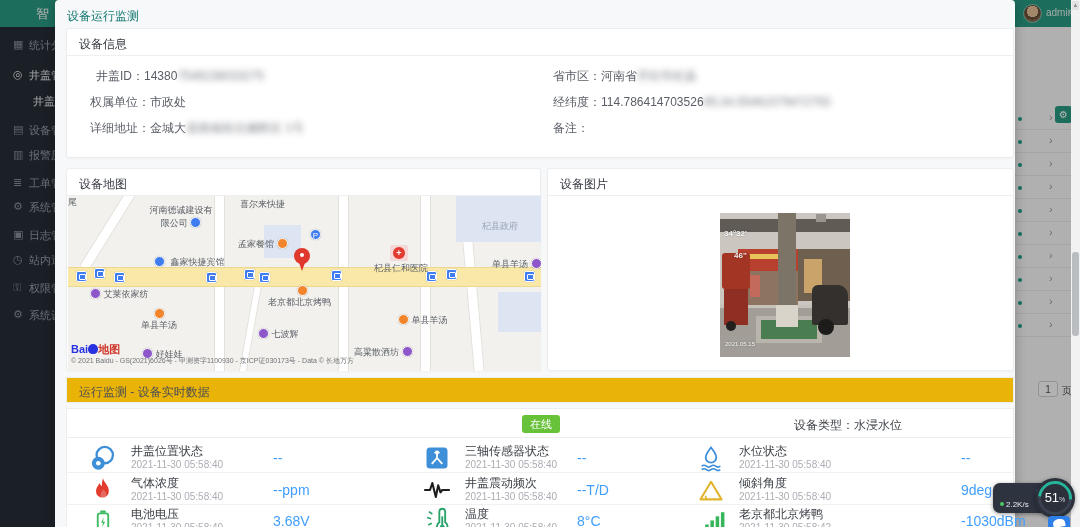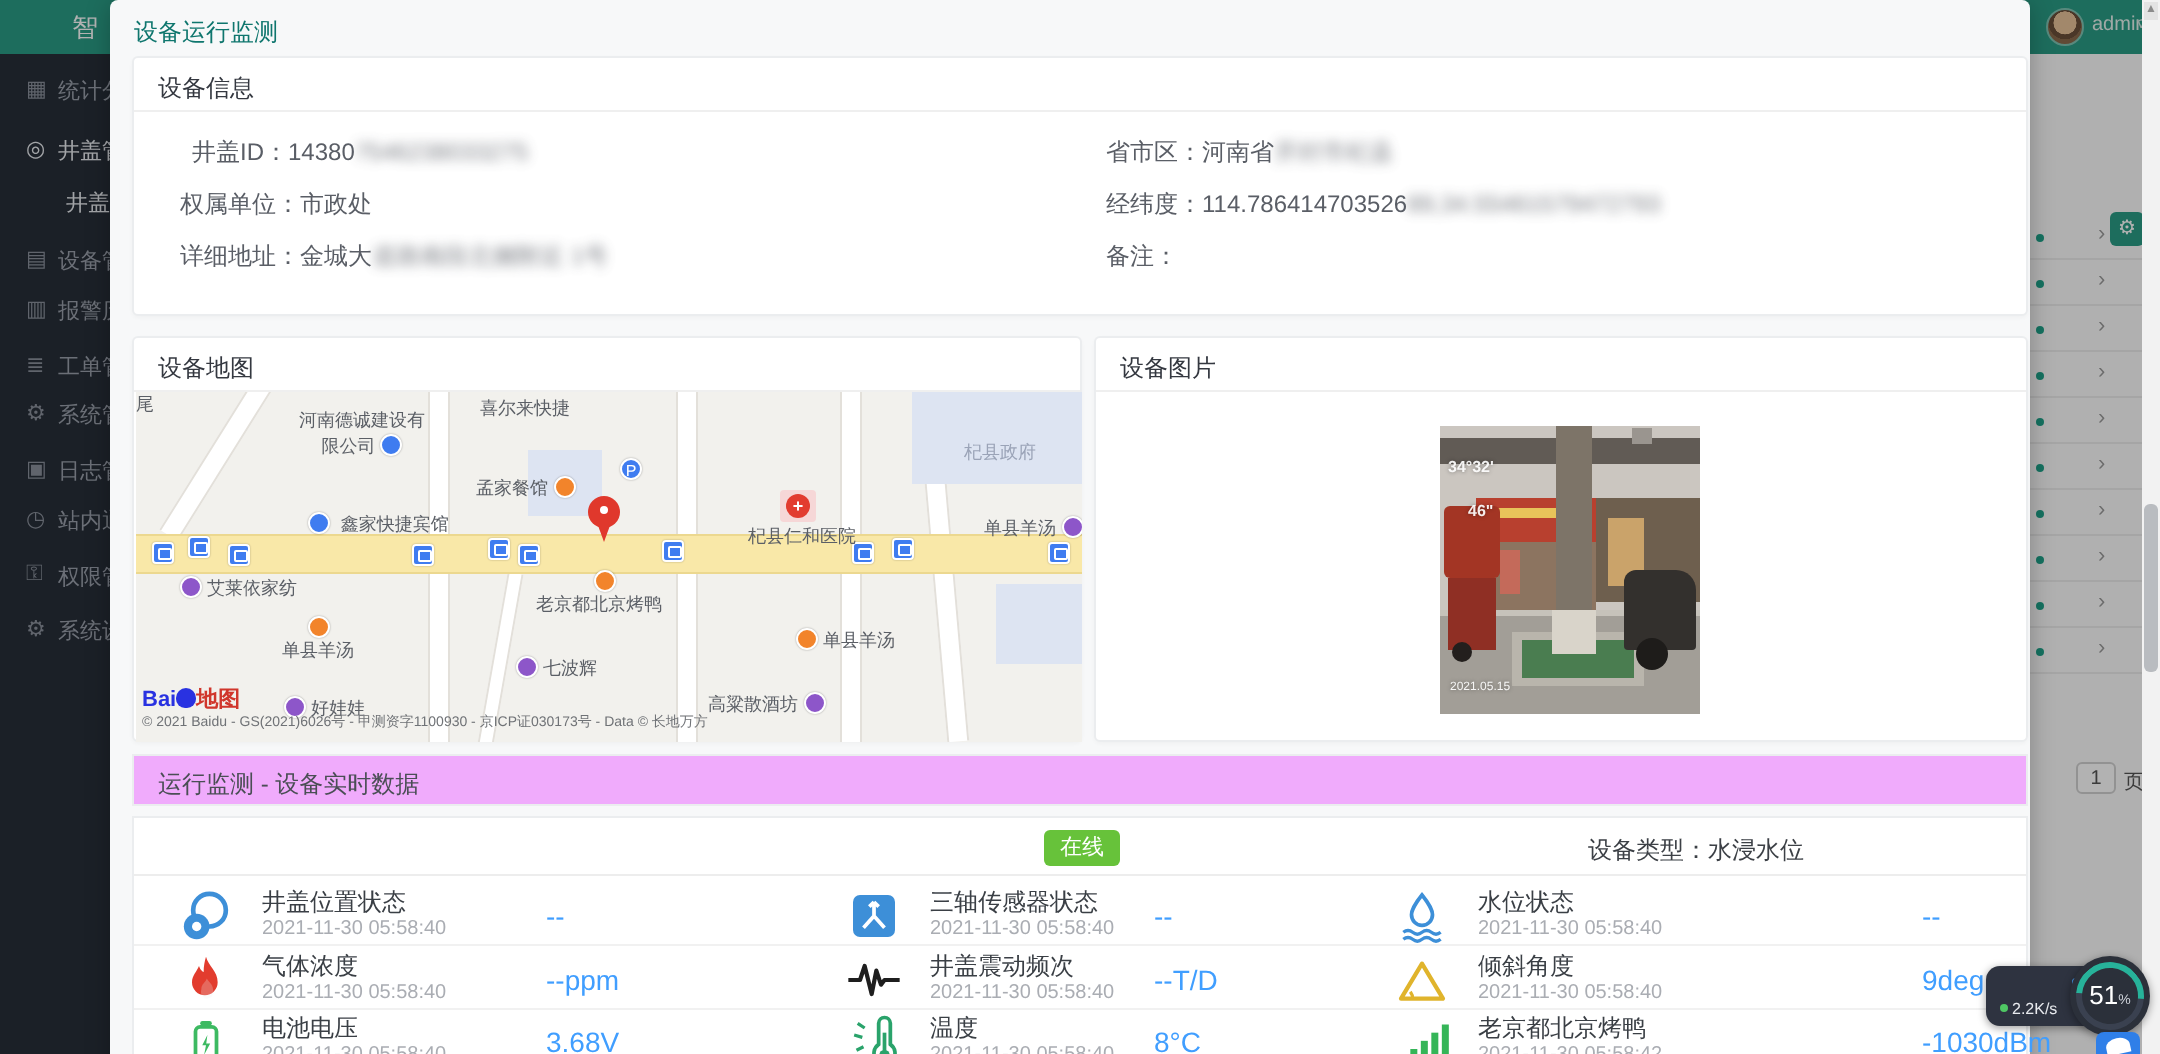--- a/index.html
+++ b/index.html
@@ -73,21 +73,21 @@
   .baidu-logo .bai { color:#2932e1; }
   .baidu-paw { display:inline-block; width:10px; height:10px; background:#2932e1; border-radius:50% 50% 45% 45%; position:relative; vertical-align:-1px; }
   .map-attr { position:absolute; left:3px; top:160px; font-size:7px; color:#6f7276; white-space:nowrap; }
 
   
   .photo { position:absolute; left:172px; top:44px; width:130px; height:144px; background:#cbc6c0; overflow:hidden; }
   .ph { position:absolute; }
   .ph-wm { position:absolute; color:rgba(255,255,255,.92); font-size:8px; font-weight:bold; text-shadow:0 0 2px rgba(0,0,0,.4); }
 
   
-  .monitor-bar { position:absolute; left:11px; top:377px; width:948px; height:26px; background:#f0abfc; border:1px solid #ebedef; font-size:12px; color:#4a4e55; }
+  .monitor-bar { position:absolute; left:11px; top:377px; width:948px; height:26px; background:#eab308; border:1px solid #ebedef; font-size:12px; color:#4a4e55; }
   .monitor-bar span { position:absolute; left:12px; top:6px; }
 
   .rt-card { position:absolute; left:11px; top:408px; width:948px; height:132px; background:#fff; border:1px solid #ebedef; }
   .rt-top { position:absolute; left:0; top:0; width:946px; height:29px; border-bottom:1px solid #ededed; }
   .imei { position:absolute; left:119px; top:8px; font-size:12px; color:#3c4046; }
   .badge-online { position:absolute; left:455px; top:6px; width:38px; height:18px; background:#67C23A; color:#fff; font-size:11px; text-align:center; line-height:18px; border-radius:3px; }
   .dev-type { position:absolute; left:727px; top:8px; font-size:12px; color:#3c4046; }
 
   .m-divider { position:absolute; left:0; width:946px; height:1px; background:#f1f1f1; }
   .cell { position:absolute; height:30px; }

